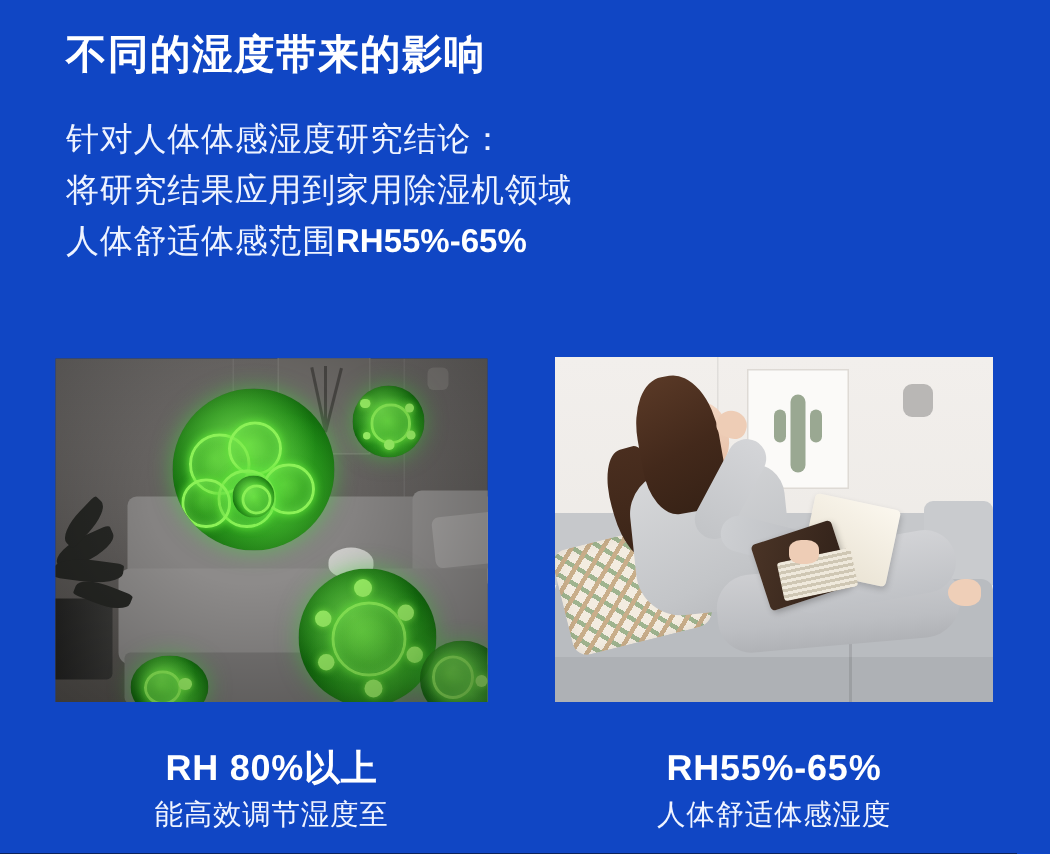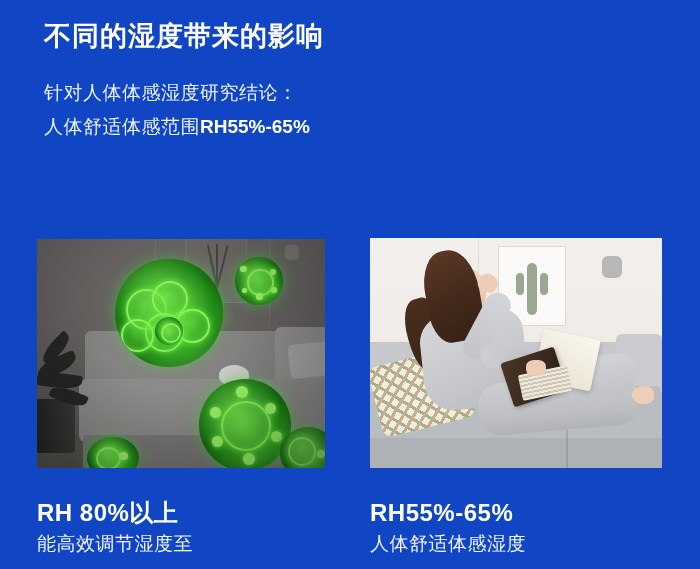--- a/index.html
+++ b/index.html
@@ -30,21 +30,21 @@
     line-height: 36px;
     white-space: nowrap;
   }
 
   
   .body-copy {
     position: absolute;
     left: 44px;
     top: 76px;
     color: #eef3ff;
-    font-size: 19px;
+    font-size: 22px;
     line-height: 34px;
     letter-spacing: 0.5px;
     white-space: nowrap;
   }
   .body-copy .line { display: block; }
   .body-copy .strong {
     font-weight: bold;
     color: #ffffff;
     letter-spacing: 0px;
   }
@@ -292,20 +292,21 @@
   }
   .book-pages {
     position: absolute; left: 150px; top: 132px; width: 50px; height: 26px;
     background: repeating-linear-gradient(0deg,#efe9dc 0 2px,#cfc7b4 2px 4px);
     transform: rotate(-12deg); border-radius: 2px;
   }
 
   
   .caption {
     position: absolute;
+    text-align: center;
     color: #ffffff;
     white-space: nowrap;
   }
   #caption-left  { left: 37px;  top: 498px; width: 288px; }
   #caption-right { left: 370px; top: 498px; width: 292px; }
   .cap-main {
     display: block;
     font-size: 24px;
     font-weight: bold;
     letter-spacing: 0.5px;
@@ -323,20 +324,21 @@
 </style>
 </head>
 <body>
 
 <div id="poster" style="background: rgb(16, 70, 196);">
 
   <div class="title">不同的湿度带来的影响</div>
 
   <div class="body-copy">
     <span class="line">针对人体体感湿度研究结论：</span>
+    <span class="line">将研究结果应用到家用除湿机领域</span>
     <span class="line"><span>人体舒适体感范围</span><span class="strong">RH55%-65%</span></span>
   </div>
 
   <div class="photo" id="photo-left">
     <div class="scene room-dark">
       <div class="wall-seam-d" style="left:118px;"></div>
       <div class="wall-seam-d" style="left:232px;"></div>
       <div class="wall-frame-d">
         <div class="twig"></div>
         <div class="twig"></div>

